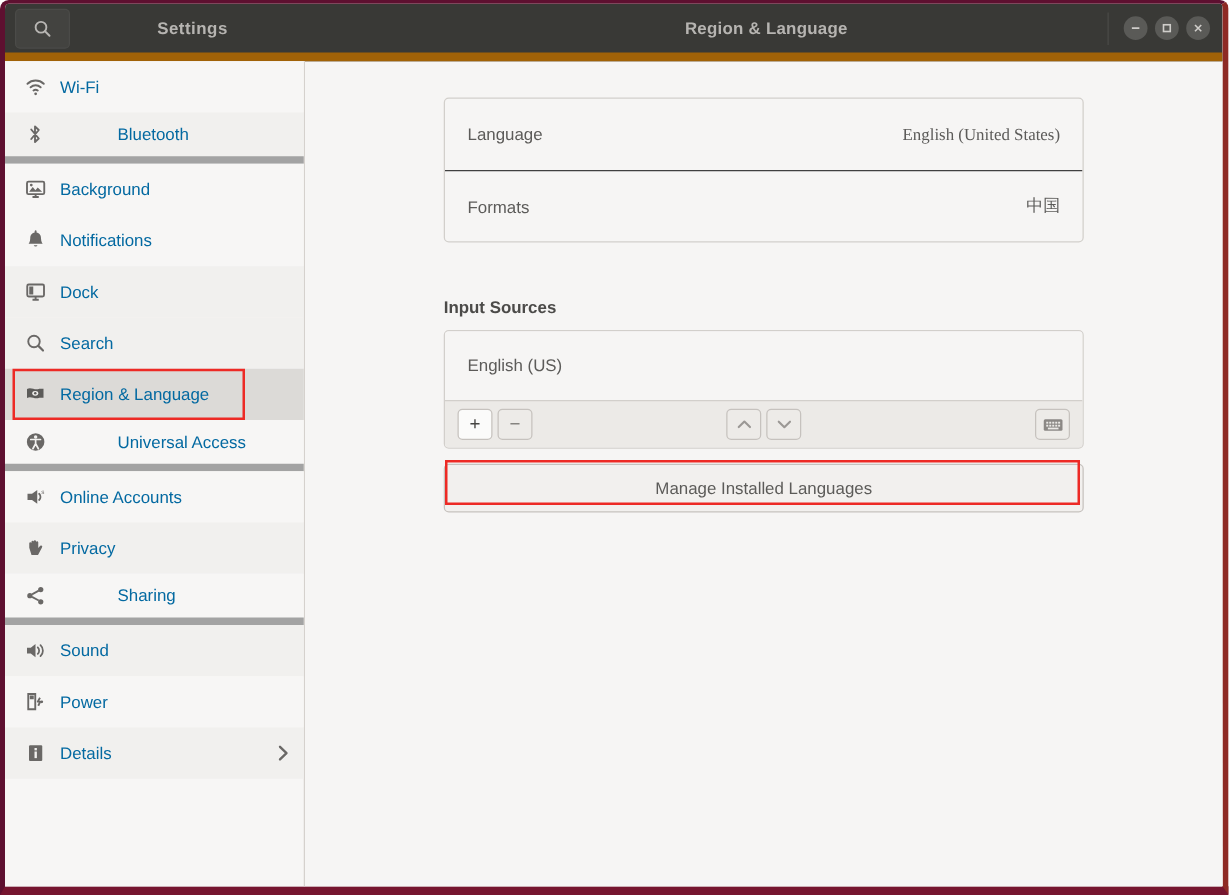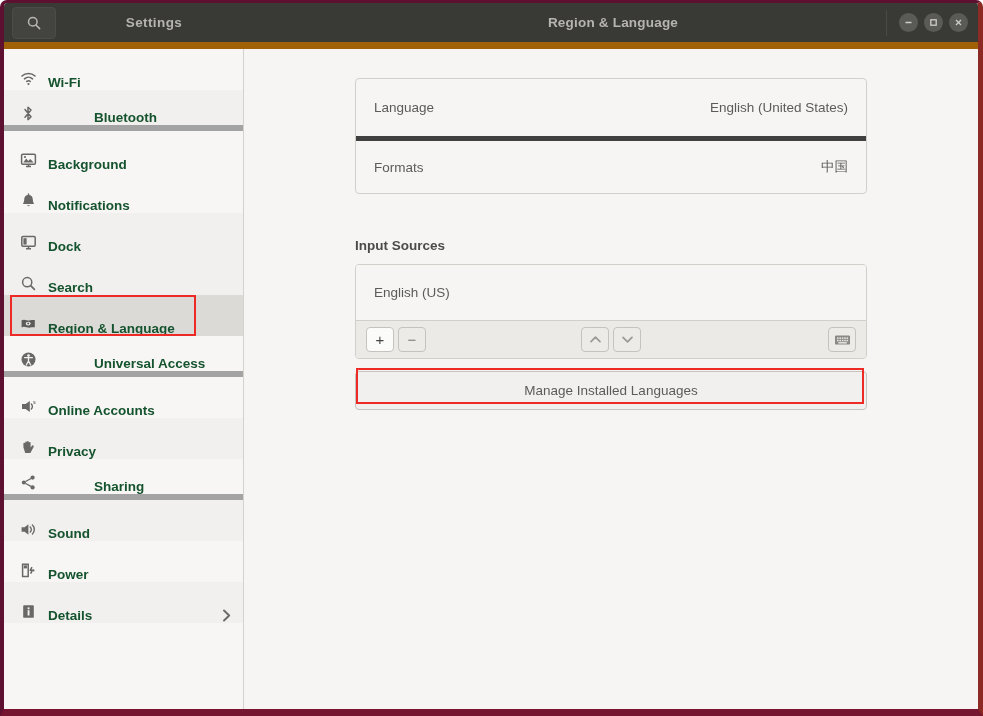--- a/index.html
+++ b/index.html
@@ -82,26 +82,25 @@
   #sidebar {
     width: 240px;
     background: #f7f6f5;
     border-right: 1px solid #d5d1cd;
     position: relative;
   }
   .nav-item {
     position: relative;
     height: 41px;
     display: flex;
-    align-items: flex-end;
+    align-items: center;
     padding-left: 10px;
     font-size: 13.5px;
-    color: #14532d;
+    color: #0369a1;
     background: #f7f6f5;
-    font-weight: bold;
   }
   .nav-item.alt { background: #f1f0ee; }
   .nav-item.selected { background: #dcdad7; }
   .nav-item.sep-below { border-bottom: 6px solid #a3a3a3; gap: 46px; }
   .nav-icon {
     width: 28px; height: 24px;
     display: flex; align-items: center; justify-content: center;
     margin-right: 6px;
     flex: 0 0 28px;
   }
@@ -139,22 +138,22 @@
   }
   .card-row {
     height: 57px;
     display: flex;
     align-items: center;
     justify-content: space-between;
     padding: 0 18px;
     font-size: 13.5px;
     color: #5c5b59;
   }
-  .card-row + .card-row { border-top: 5px solid #404040; }
-  .row-value { color: #5c5b59; }
+  .card-row + .card-row { border-top: 1px solid #404040; }
+  .row-value { color: #5c5b59; font-family: Liberation Serif, serif; }
 
   .section-title {
     margin-top: 44px;
     margin-bottom: 11px;
     font-size: 13.5px;
     font-weight: bold;
     color: #4c4b49;
   }
 
   #input-sources-card {

